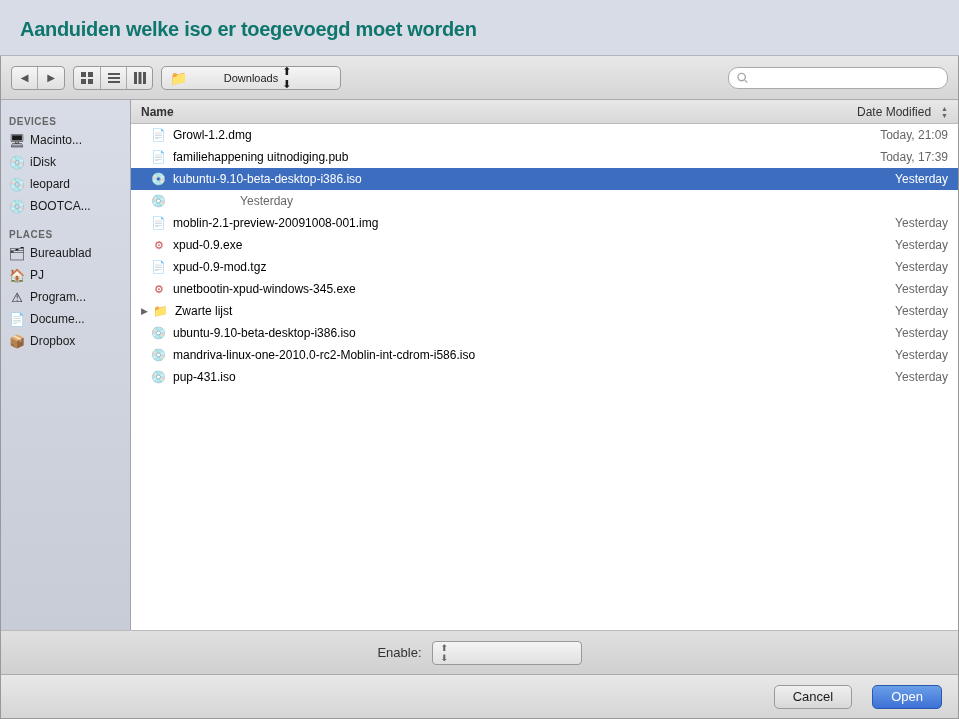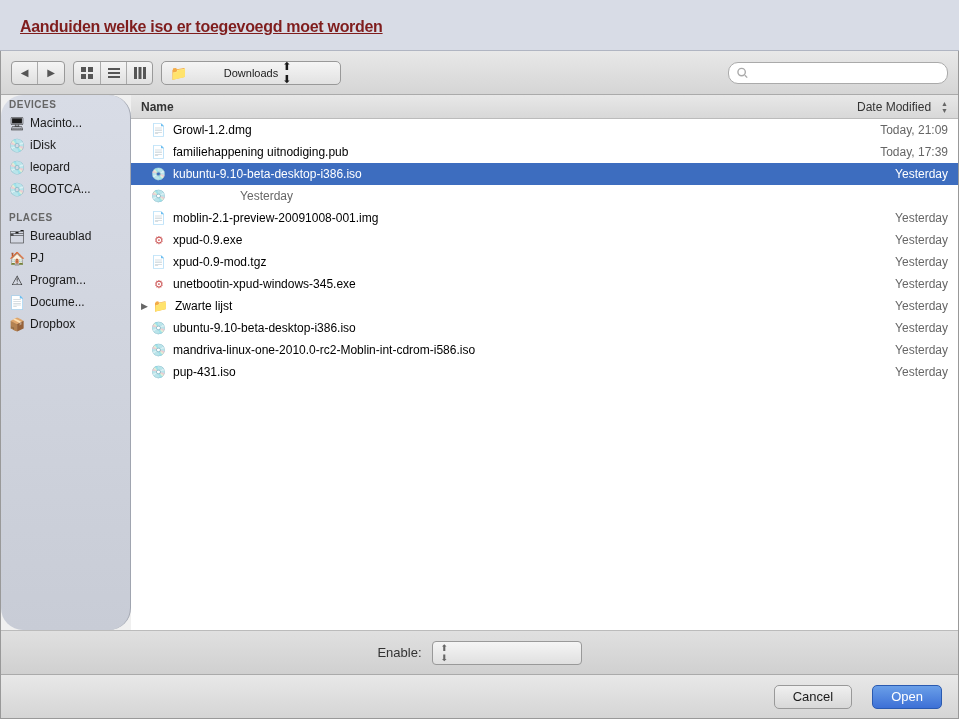--- a/index.html
+++ b/index.html
@@ -20,25 +20,24 @@
       flex-direction: column;
     }
 
     .title-bar {
       background: #d8dce6;
       padding: 18px 20px 14px 20px;
       border-bottom: 1px solid #b0b5c2;
     }
 
     .title-bar h1 {
-      font-size: 16px;
+      font-size: 20px;
       font-weight: bold;
-      color: #7f1d1d;
+      color: #0f766e;
       letter-spacing: -0.3px;
-      text-decoration: underline;
     }
 
     .dialog-window {
       margin: 0;
       background: #f0f0f0;
       border: 1px solid #999;
       border-top: none;
       flex: 1;
       display: flex;
       flex-direction: column;
@@ -160,23 +159,22 @@
       display: flex;
       flex: 1;
       overflow: hidden;
     }
 
     
     .sidebar {
       width: 130px;
       background: linear-gradient(to bottom, #d8dce6, #c8ccd6);
       border-right: 1px solid #a0a5b0;
-      padding: 0 0;
+      padding: 12px 0;
       overflow-y: auto;
-      border-radius: 22px;
     }
 
     .sidebar-section-header {
       font-size: 10px;
       font-weight: bold;
       color: #666;
       text-transform: uppercase;
       letter-spacing: 0.5px;
       padding: 4px 8px 2px 8px;
     }

